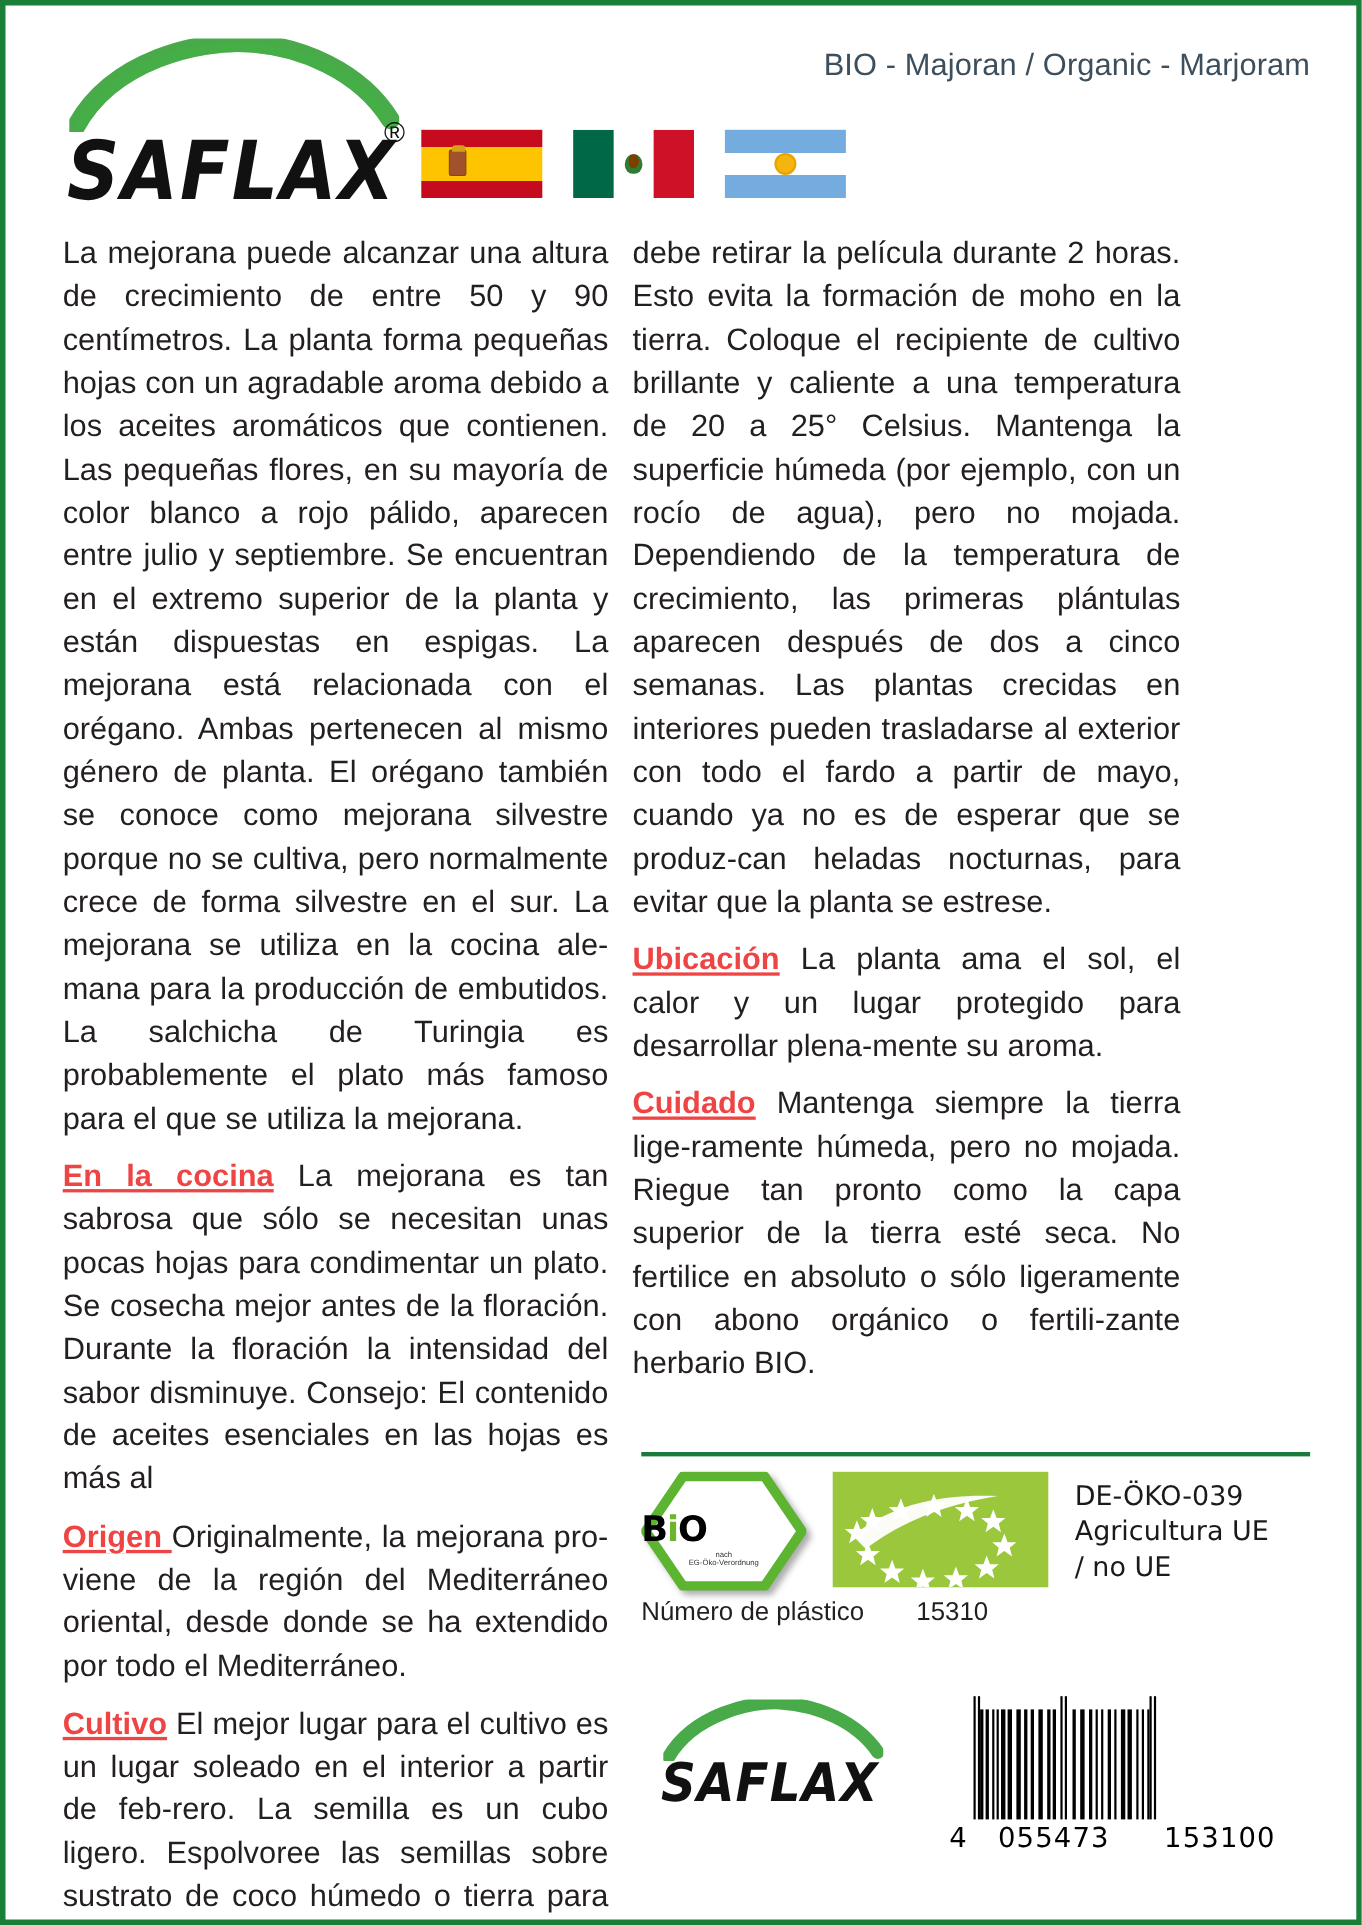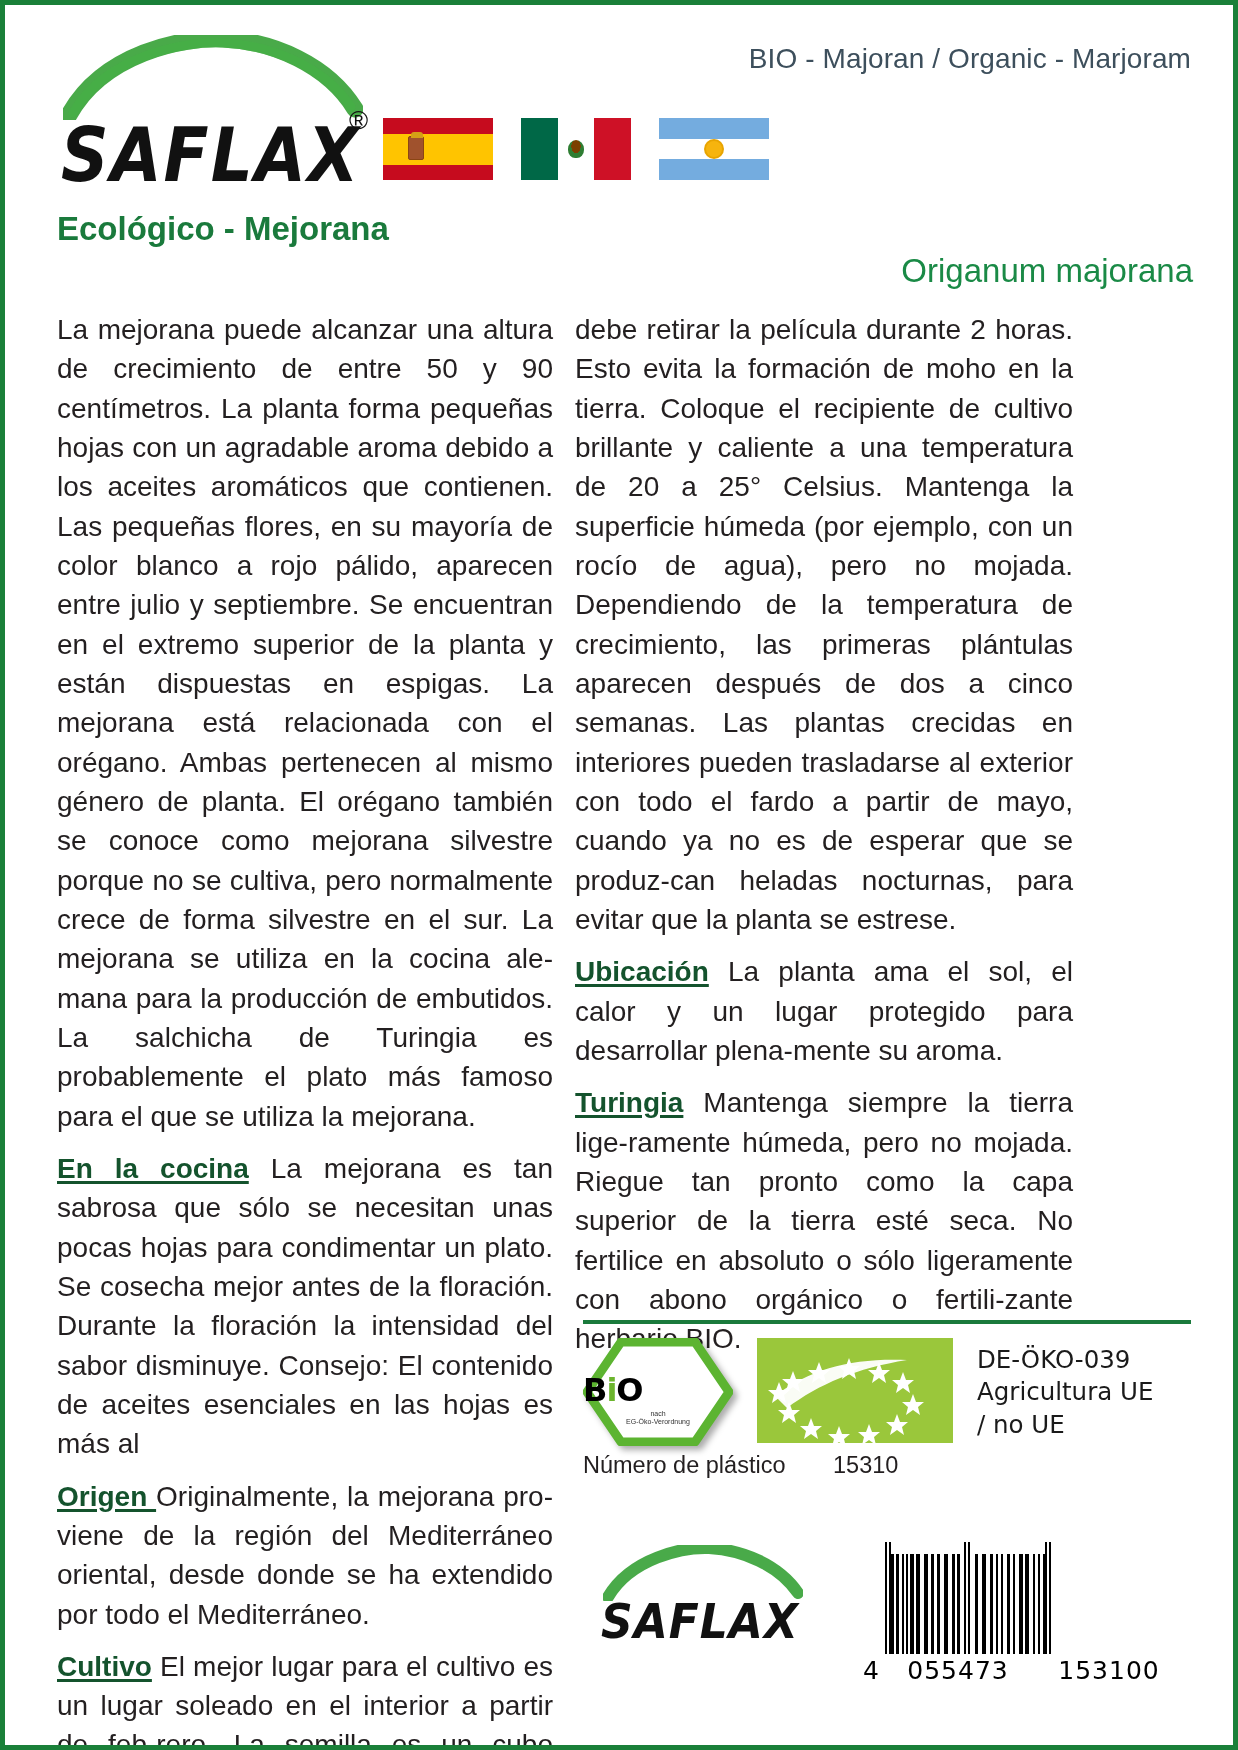--- a/index.html
+++ b/index.html
@@ -156,21 +156,21 @@
     font-size: 28px;
     line-height: 1.405;
     color: #231f20;
     text-align: justify;
     margin-bottom: 13px;
     hyphens: manual;
   }
   .para:last-child { margin-bottom: 0; }
 
   .hd {
-    color: #14532d;
+    color: #ef4444;
     font-weight: bold;
     text-decoration: underline;
     text-underline-offset: 3px;
     text-decoration-thickness: 2.5px;
   }
 
   
   .cert-block {
     position: absolute;
     left: 578px;
@@ -324,24 +324,20 @@
         <i class="g"></i>
           <i class="w"></i>
           <i class="r"></i>
       </div>
       <div class="flag flag-ar">
         <span class="sun"></span>
       </div>
     </div>
   </div>
 
-  <div class="titles">
-    <div class="title-common">Ecológico - Mejorana</div>
-    <div class="title-latin">Origanum majorana</div>
-  </div>
 
   <div class="columns">
 
     <div class="col col-left">
       <p class="para">La mejorana puede alcanzar una altura de crecimiento de entre 50 y 90 centímetros. La planta forma pequeñas hojas con un agradable aroma debido a los aceites aromáticos que contienen. Las pequeñas flores, en su mayoría de color blanco a rojo pálido, aparecen entre julio y septiembre. Se encuentran en el extremo superior de la planta y están dispuestas en espigas. La mejorana está relacionada con el orégano. Ambas pertenecen al mismo género de planta. El orégano también se conoce como mejorana silvestre porque no se cultiva, pero normalmente crece de forma silvestre en el sur. La mejorana se utiliza en la cocina ale-mana para la producción de embutidos. La salchicha de Turingia es probablemente el plato más famoso para el que se utiliza la mejorana.</p>
 
       <p class="para">
         <span class="hd">En la cocina</span><span> La mejorana es tan sabrosa que sólo se necesitan unas pocas hojas para condimentar un plato. Se cosecha mejor antes de la floración. Durante la floración la intensidad del sabor disminuye. Consejo: El contenido de aceites esenciales en las hojas es más al</span>
       </p>
 
@@ -355,21 +351,21 @@
     </div>
 
     <div class="col col-right">
       <p class="para">debe retirar la película durante 2 horas. Esto evita la formación de moho en la tierra. Coloque el recipiente de cultivo brillante y caliente a una temperatura de 20 a 25° Celsius. Mantenga la superficie húmeda (por ejemplo, con un rocío de agua), pero no mojada. Dependiendo de la temperatura de crecimiento, las primeras plántulas aparecen después de dos a cinco semanas. Las plantas crecidas en interiores pueden trasladarse al exterior con todo el fardo a partir de mayo, cuando ya no es de esperar que se produz-can heladas nocturnas, para evitar que la planta se estrese.</p>
 
       <p class="para">
         <span class="hd">Ubicación</span><span> La planta ama el sol, el calor y un lugar protegido para desarrollar plena-mente su aroma.</span>
       </p>
 
       <p class="para">
-        <span class="hd">Turingia</span><span> Mantenga siempre la tierra lige-ramente húmeda, pero no mojada. Riegue tan pronto como la capa superior de la tierra esté seca. No fertilice en absoluto o sólo ligeramente con abono orgánico o fertili-zante herbario BIO.</span>
+        <span class="hd">Cuidado</span><span> Mantenga siempre la tierra lige-ramente húmeda, pero no mojada. Riegue tan pronto como la capa superior de la tierra esté seca. No fertilice en absoluto o sólo ligeramente con abono orgánico o fertili-zante herbario BIO.</span>
       </p>
 
     </div>
   </div>
 
   <div class="cert-block">
     <div class="cert-rule"></div>
 
     <div class="cert-row">
 

